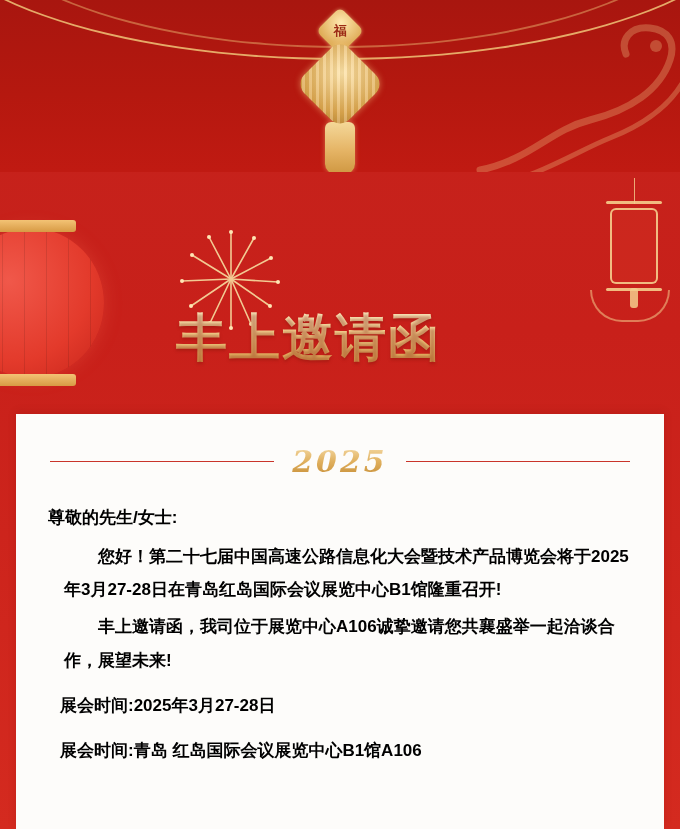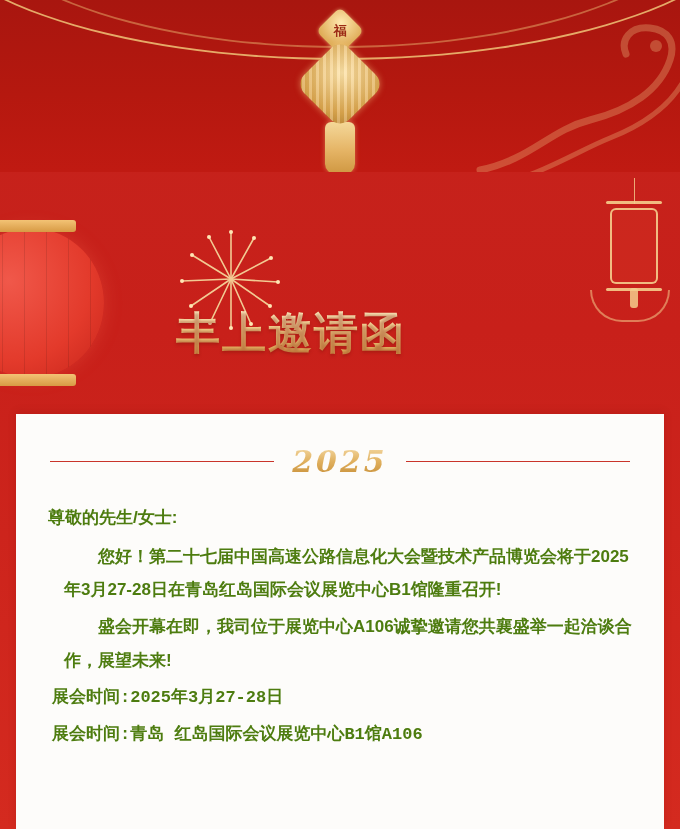--- a/index.html
+++ b/index.html
@@ -186,21 +186,21 @@
     top: 52px;
     width: 110px;
     height: 110px;
   }
 
   .hero-title {
     position: absolute;
     left: 176px;
     top: 132px;
     font-family: "DejaVu Serif", serif;
-    font-size: 44px;
+    font-size: 51px;
     font-weight: bold;
     letter-spacing: 2px;
     color: #f6d79a;
     background: linear-gradient(180deg, #fff3d0 0%, #f3cd86 45%, #d89b42 100%);
     -webkit-background-clip: text;
     background-clip: text;
     -webkit-text-fill-color: transparent;
     text-shadow: 0 2px 3px rgba(120, 20, 10, 0.35);
     white-space: nowrap;
     text-align: center;
@@ -235,36 +235,35 @@
     letter-spacing: 3px;
     background: linear-gradient(180deg, #f7dfae 0%, #e0b05e 50%, #c48a33 100%);
     -webkit-background-clip: text;
     background-clip: text;
     text-align: center;
     -webkit-text-fill-color: transparent;
   }
 
   .body-text {
     padding: 22px 32px 0;
-    color: #4d7c0f;
+    color: #000000;
     font-size: 17px;
     line-height: 1.95;
     font-weight: bold;
     font-family: "Liberation Sans", sans-serif;
   }
   .salutation {
     margin: 0 0 6px 0;
   }
   .para {
     margin: 0 0 4px 16px;
     text-indent: 2em;
   }
   .detail {
-    margin: 4px;
-    font-family: Liberation Mono, monospace;
+    margin: 12px;
   }
   .detail.addr {
     font-weight: normal;
   }
 </style>
 </head>
 <body>
 
 <div class="poster">
 
@@ -335,19 +334,19 @@
   <div class="card">
     <div class="year-row">
       <div class="year-line"></div>
       <div class="year-text">2025</div>
       <div class="year-line"></div>
     </div>
 
     <div class="body-text">
       <p class="salutation">尊敬的先生/女士:</p>
       <p class="para">您好！第二十七届中国高速公路信息化大会暨技术产品博览会将于2025年3月27-28日在青岛红岛国际会议展览中心B1馆隆重召开!</p>
-      <p class="para">盛会开幕在即，我司位于展览中心A106诚挚邀请您共襄盛举一起洽谈合作，展望未来!</p>
+      <p class="para">丰上邀请函，我司位于展览中心A106诚挚邀请您共襄盛举一起洽谈合作，展望未来!</p>
       <p class="detail">展会时间:2025年3月27-28日</p>
       <p class="detail">展会时间:青岛 红岛国际会议展览中心B1馆A106</p>
     </div>
   </div>
 
 </div>
 
 </body></html>

